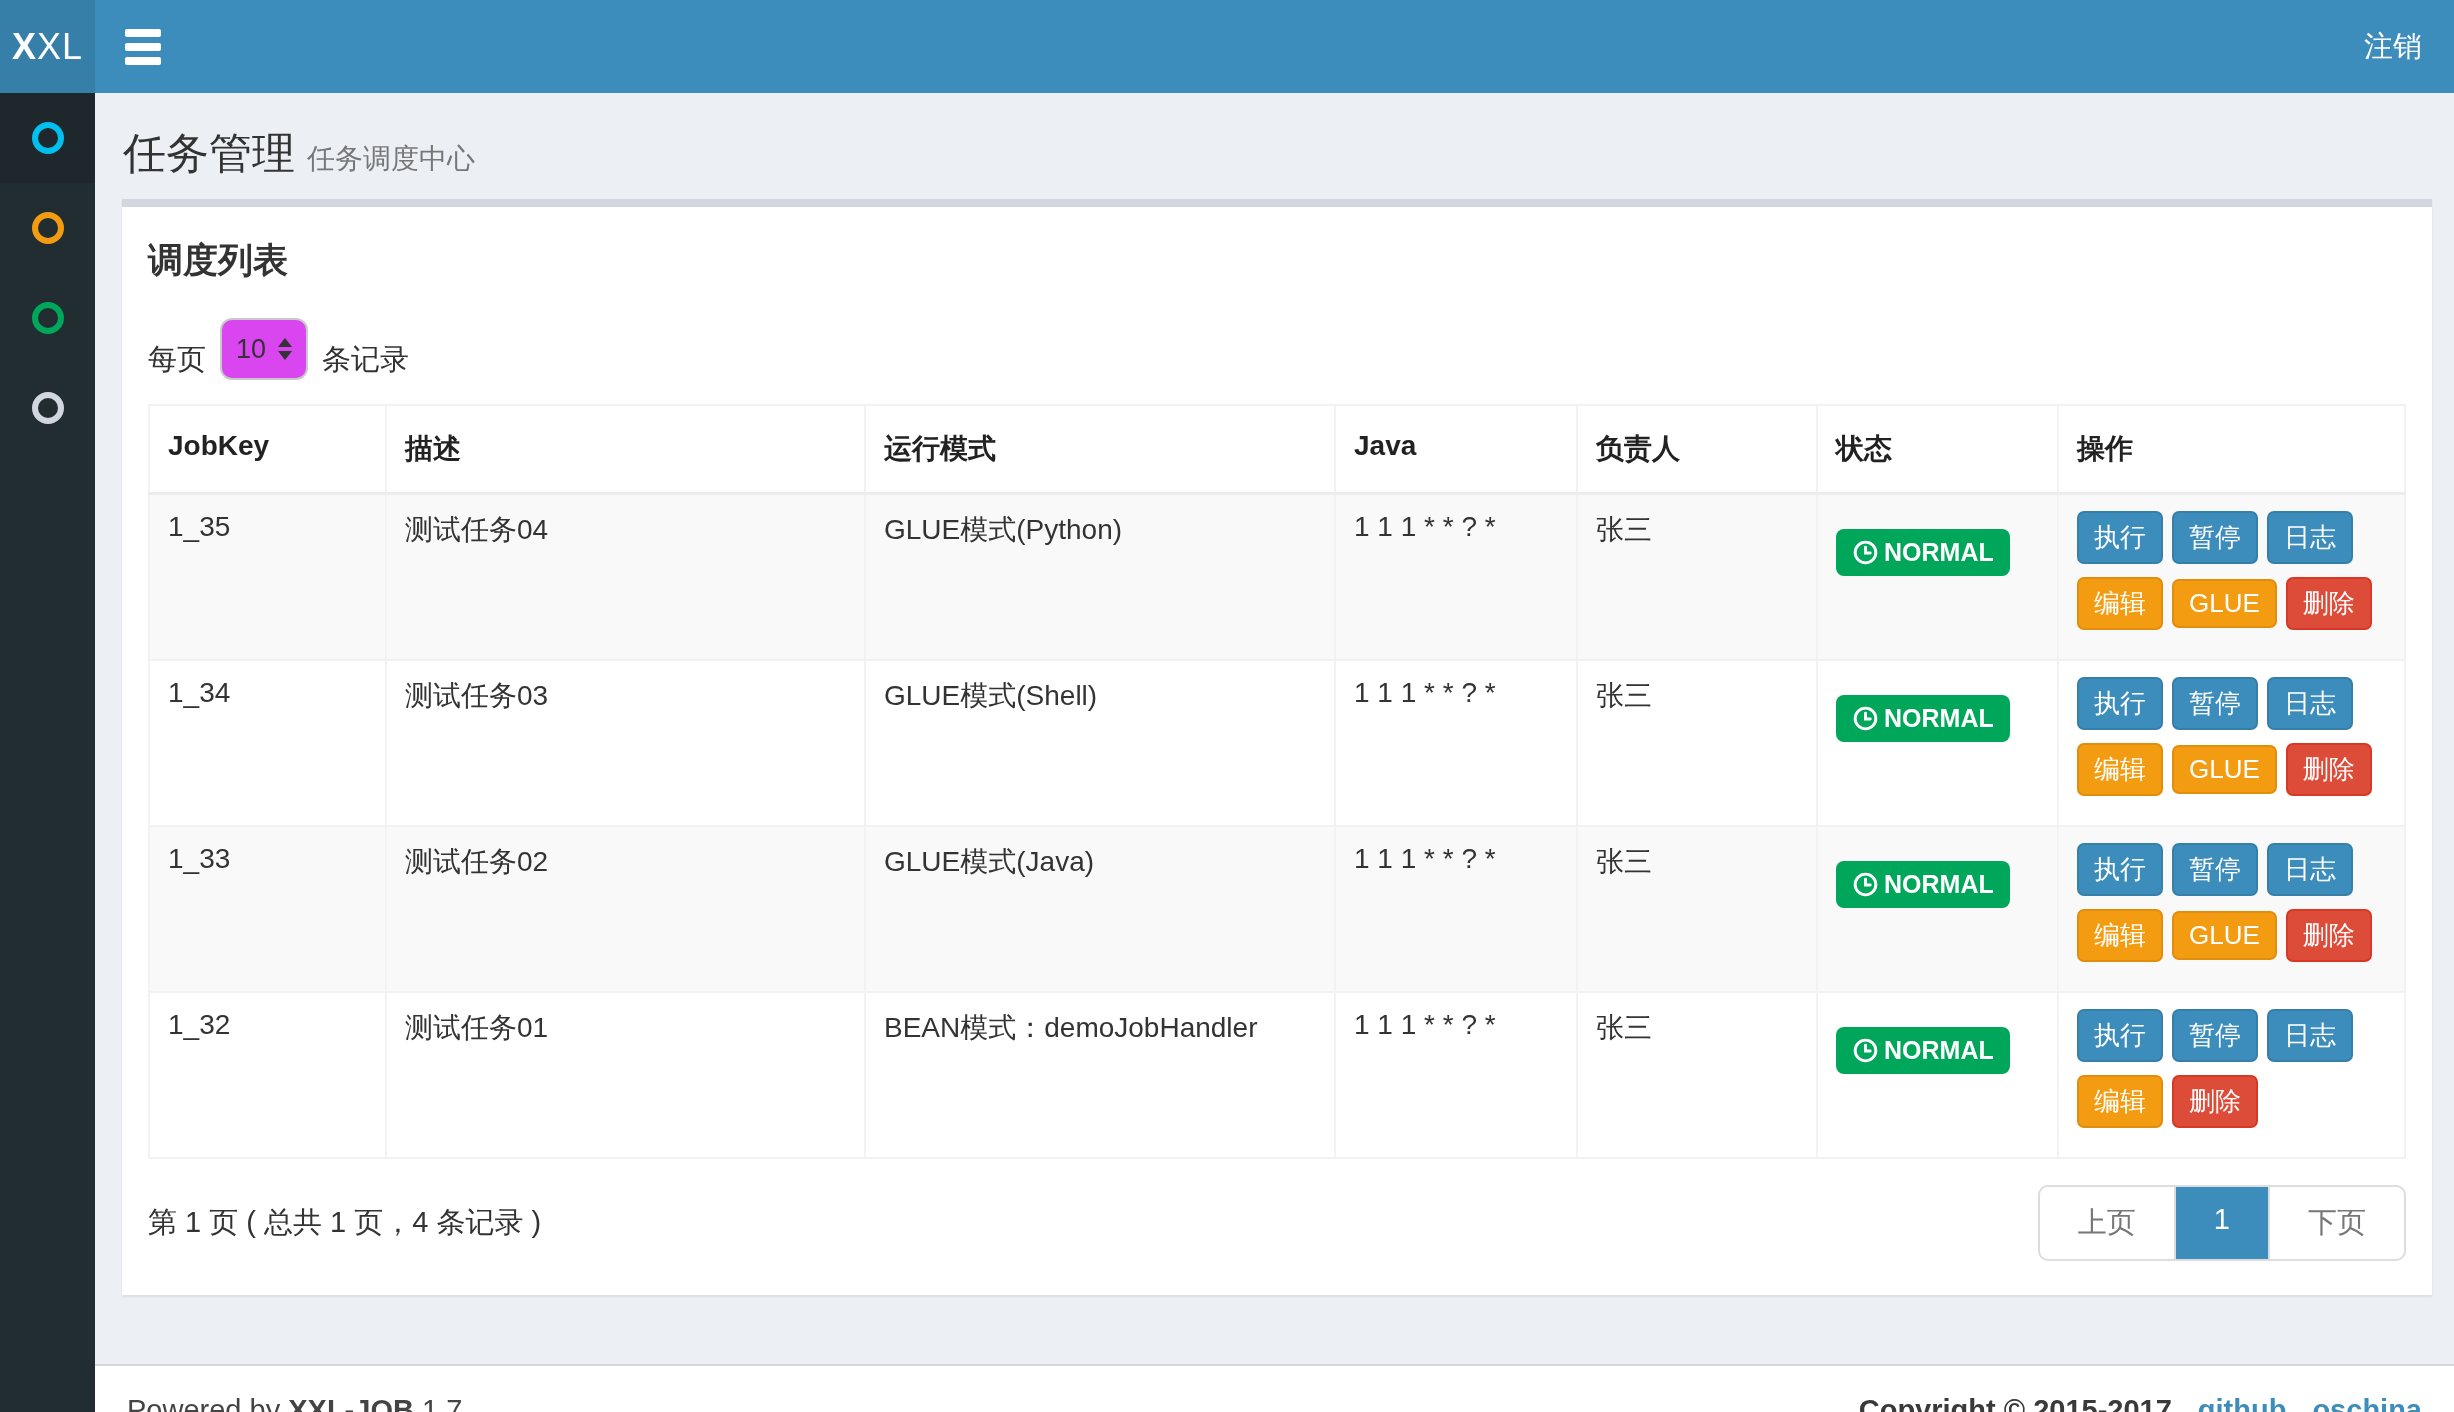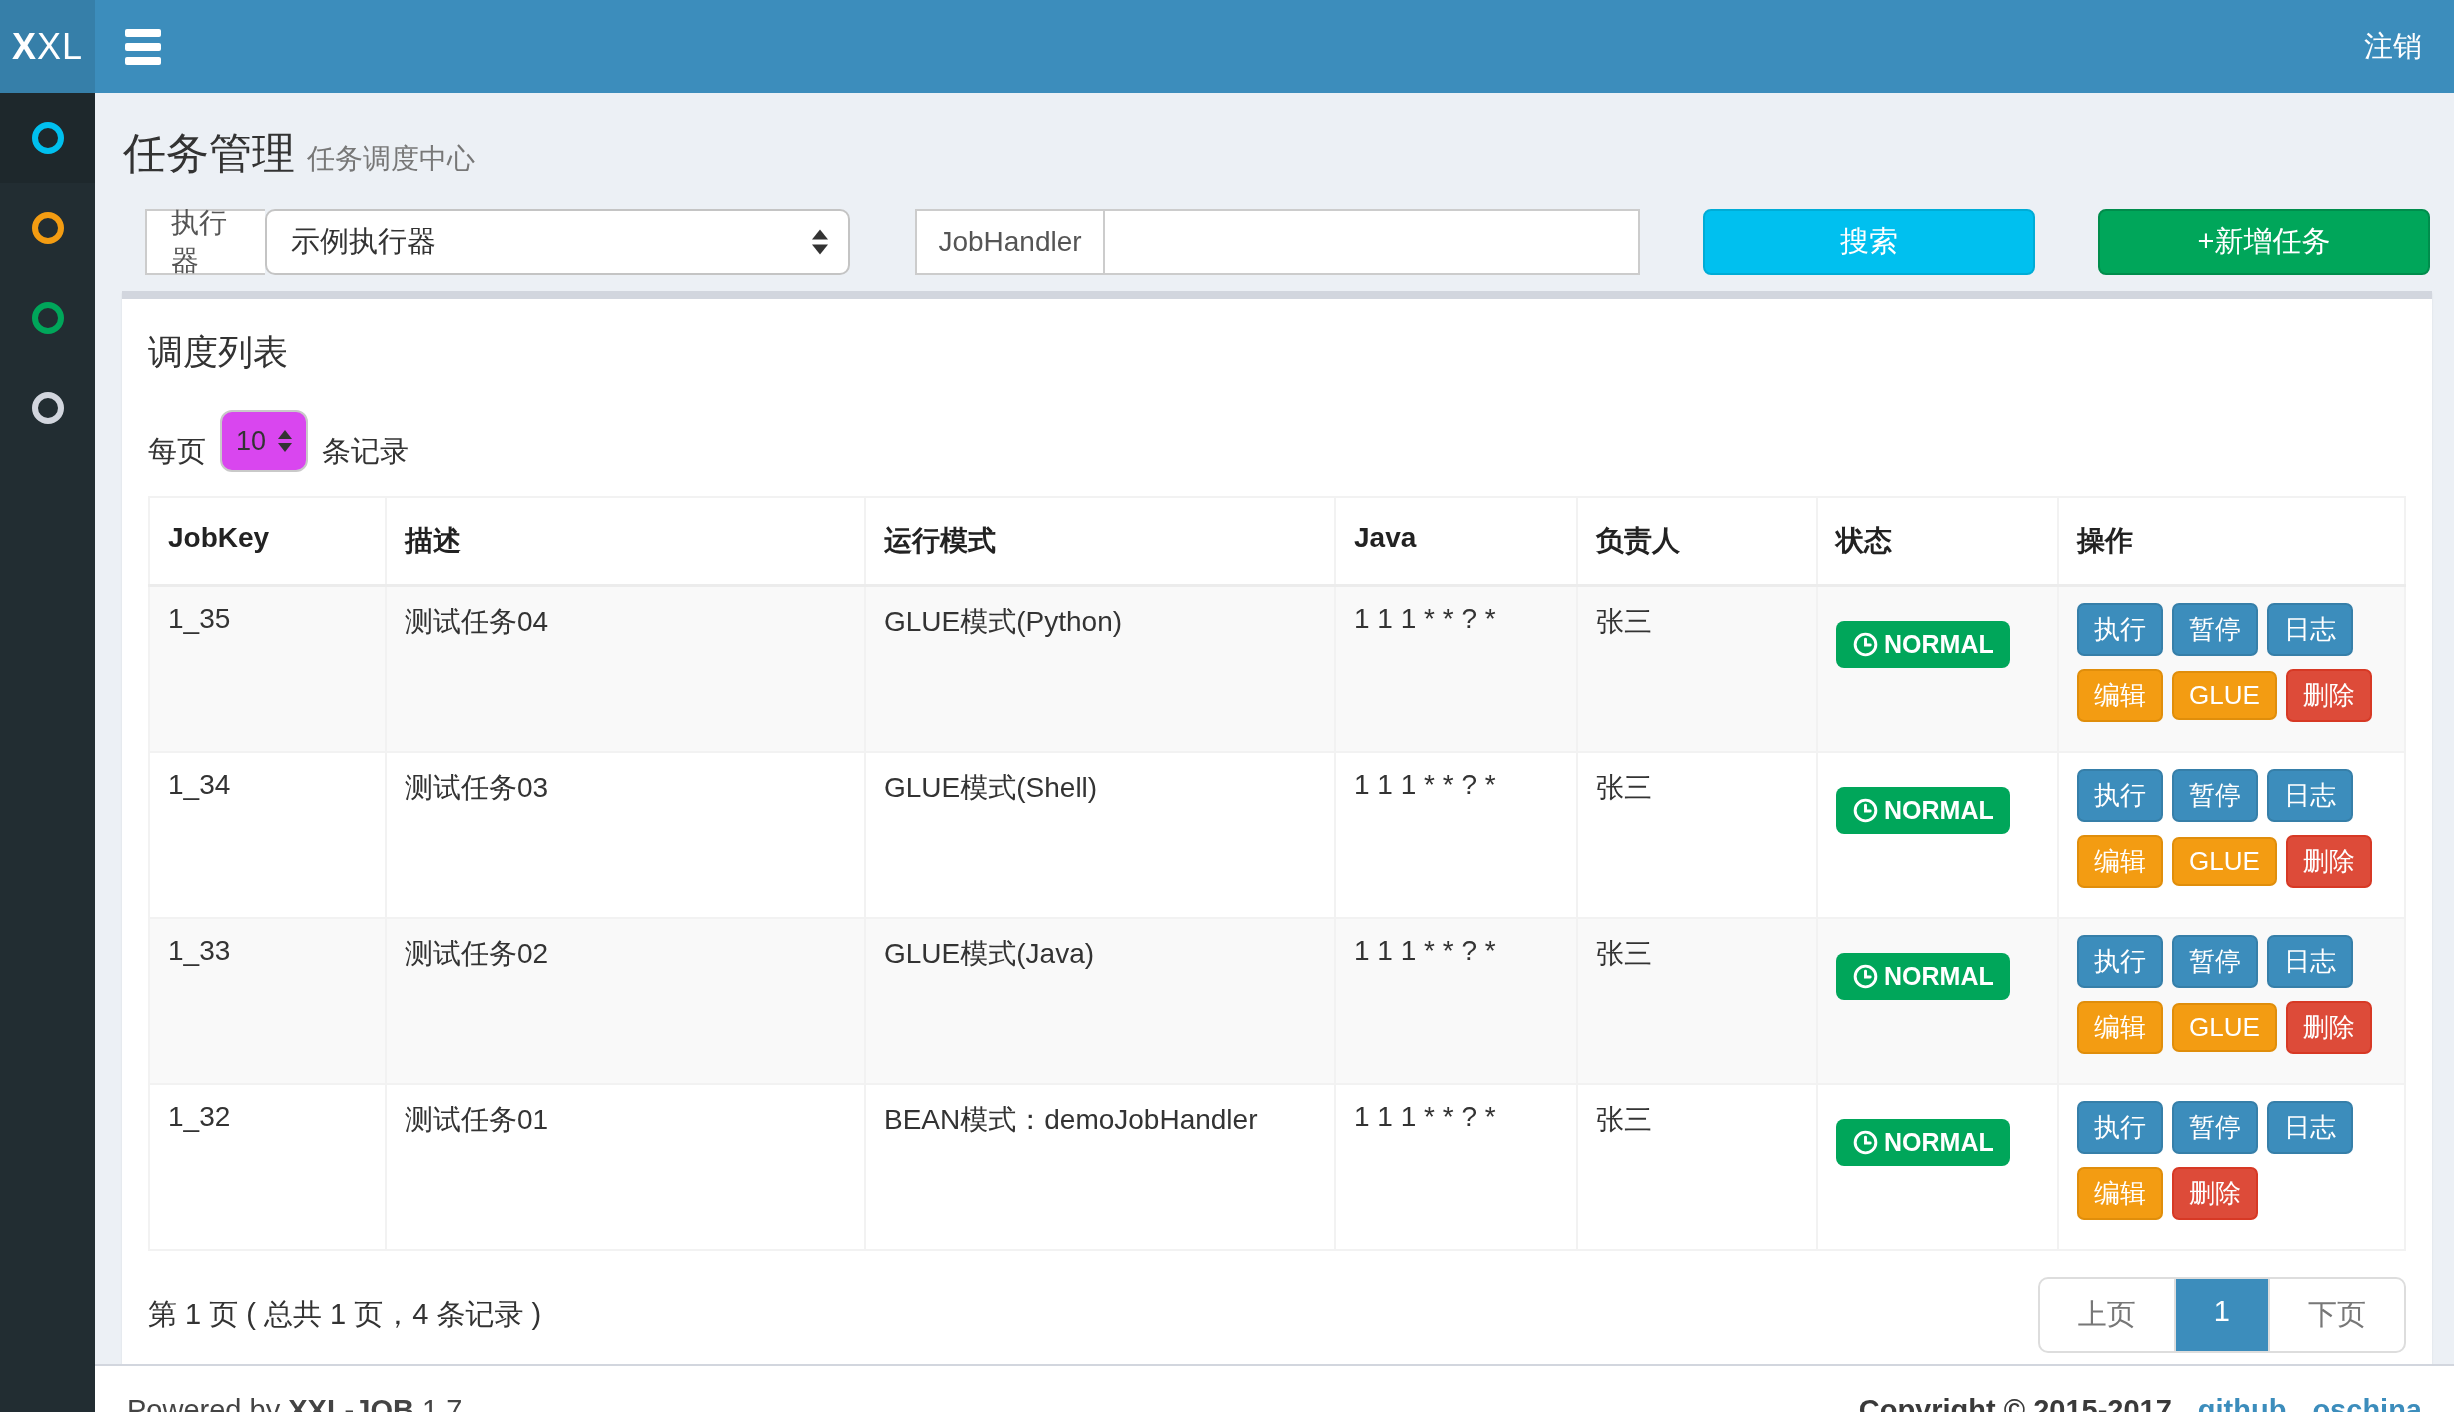--- a/index.html
+++ b/index.html
@@ -46,21 +46,21 @@
   .updown .down{width:0;height:0;border-left:8px solid transparent;border-right:8px solid transparent;border-top:10px solid #333;}
   .jh-group{margin-left:65px;}
   .jh-addon{width:190px;}
   .jh-input{width:535px;border:2px solid #ccc;border-left:none;font-size:28px;padding:0 18px;outline:none;color:#333;font-family:inherit;}
   .btn{height:66px;border:2px solid transparent;border-radius:8px;color:#fff;font-size:29px;cursor:pointer;font-family:inherit;}
   .btn-search{width:332px;margin-left:auto;background:var(--info);border-color:var(--info-dark);}
   .btn-add{width:332px;margin-left:63px;background:var(--success);border-color:var(--success-dark);}
 
   
   .panel{margin:16px 22px 0 27px;background:#fff;border-top:8px solid var(--panel-border);box-shadow:0 2px 2px rgba(0,0,0,.08);padding:22px 26px 34px 26px;}
-  .panel-title{font-size:35px;font-weight:400;color:#333;margin:8px 0 0 0;}
+  .panel-title{font-size:35px;font-weight:700;color:#333;margin:8px 0 0 0;}
   .pagesize{display:flex;align-items:flex-end;margin:34px 0 24px 0;font-size:29px;color:#333;}
   .size-select{margin:0 14px;min-width:82px;height:62px;border:2px solid #c9c9c9;border-radius:12px;background:#d946ef;display:inline-flex;align-items:center;justify-content:center;padding:0 14px;gap:12px;cursor:pointer;}
   .size-select .num{font-size:27px;color:#333;}
   .size-select .up{width:0;height:0;border-left:7px solid transparent;border-right:7px solid transparent;border-bottom:9px solid #333;}
   .size-select .down{width:0;height:0;border-left:7px solid transparent;border-right:7px solid transparent;border-top:9px solid #333;}
   .size-arrows{display:flex;flex-direction:column;gap:4px;}
 
   
   table{width:100%;border-collapse:collapse;table-layout:fixed;font-size:28px;}
   th,td{border:2px solid #f2f2f2;text-align:left;vertical-align:top;}
@@ -131,38 +131,20 @@
   </div>
     </div>
 </div>
 
 <div class="content">
 
   <div class="content-header">
     <h1>任务管理</h1><span class="sub">任务调度中心</span>
   </div>
 
-  <div class="toolbar">
-    <div class="igroup">
-      <div class="iaddon exec-addon">执行器</div>
-      <div class="select-box">
-        <span class="val">示例执行器</span>
-        <span class="updown">
-            <span class="up"></span>
-            <span class="down"></span>
-          </span>
-      </div>
-    </div>
-    <div class="igroup jh-group">
-      <div class="iaddon jh-addon">JobHandler</div>
-      <input class="jh-input" type="text" value="" style="">
-    </div>
-    <button class="btn btn-search">搜索</button>
-    <button class="btn btn-add">+新增任务</button>
-  </div>
 
   <div class="panel">
     <div class="panel-title">调度列表</div>
 
     <div class="pagesize">
       <span>每页</span>
       <span class="size-select">
         <span class="num">10</span>
         <span class="size-arrows">
             <span class="up"></span>

